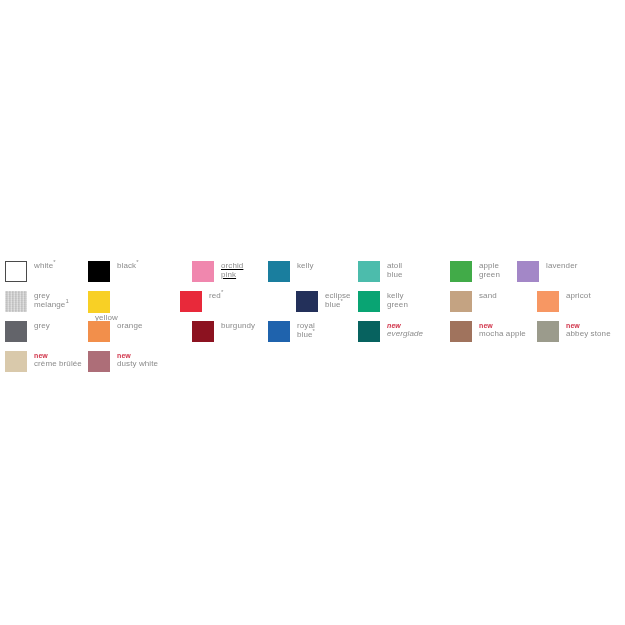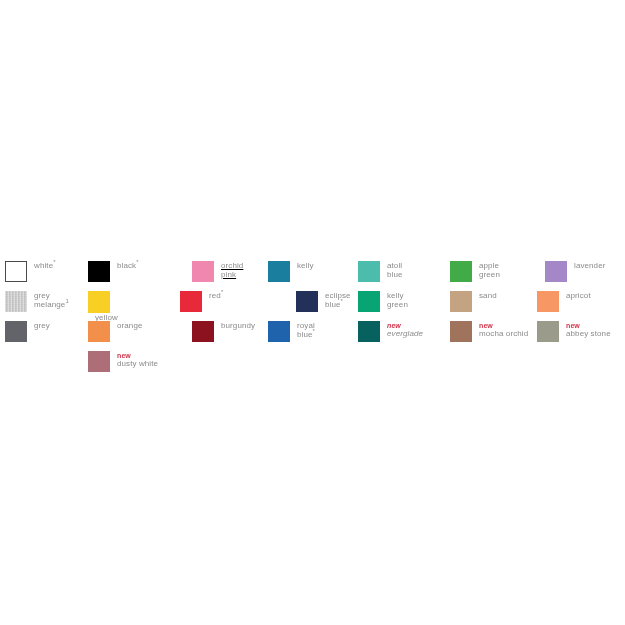--- a/index.html
+++ b/index.html
@@ -104,20 +104,27 @@
           <span class="name-line">grey</span>
           <span class="name-line">melange<sup>1</sup></span>
         </div>
       </div>
       <div class="swatch-item" style="left: 5px; top: 66px;">
         <div class="swatch-chip" style="background-color: rgb(99, 100, 106);"></div>
         <div class="swatch-label">
           <span class="name-line">grey</span>
         </div>
       </div>
+      <div class="swatch-item" style="left: 5px; top: 96px;">
+        <div class="swatch-chip" style="background-color: rgb(217, 201, 171);"></div>
+        <div class="swatch-label">
+          <span class="new-tag">new</span>
+          <span class="name-line">crème brûlée</span>
+        </div>
+      </div>
       <div class="swatch-item" style="left: 88px; top: 6px;">
         <div class="swatch-chip" style="background-color: rgb(0, 0, 0);"></div>
         <div class="swatch-label">
           <span class="name-line">black<sup>*</sup></span>
         </div>
       </div>
       <div class="swatch-item" style="left: 88px; top: 36px; flex-direction: column;">
         <div class="swatch-chip" style="background-color: rgb(248, 208, 37);"></div>
         <div class="swatch-label">
           <span class="name-line">yellow</span>
@@ -206,24 +213,24 @@
       <div class="swatch-item" style="left: 450px; top: 36px;">
         <div class="swatch-chip" style="background-color: rgb(196, 163, 130);"></div>
         <div class="swatch-label">
           <span class="name-line">sand</span>
         </div>
       </div>
       <div class="swatch-item" style="left: 450px; top: 66px;">
         <div class="swatch-chip" style="background-color: rgb(160, 115, 93);"></div>
         <div class="swatch-label">
           <span class="new-tag">new</span>
-          <span class="name-line">mocha orchid</span>
-        </div>
-      </div>
-      <div class="swatch-item" style="left: 545px; top: 6px;">
+          <span class="name-line">mocha apple</span>
+        </div>
+      </div>
+      <div class="swatch-item" style="left: 517px; top: 6px;">
         <div class="swatch-chip" style="background-color: rgb(163, 135, 199);"></div>
         <div class="swatch-label">
           <span class="name-line">lavender</span>
         </div>
       </div>
       <div class="swatch-item" style="left: 537px; top: 36px;">
         <div class="swatch-chip" style="background-color: rgb(247, 151, 99);"></div>
         <div class="swatch-label">
           <span class="name-line">apricot</span>
         </div>

